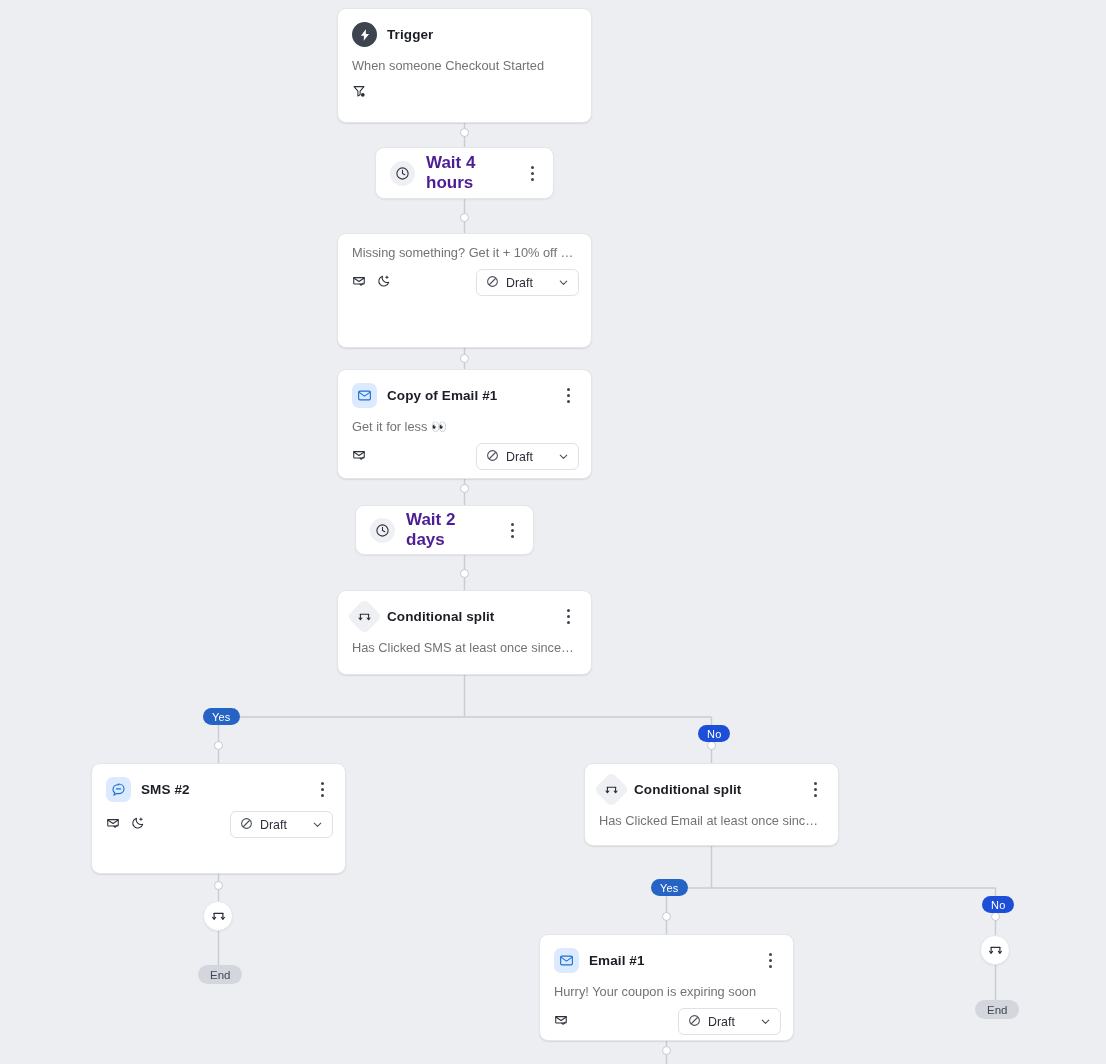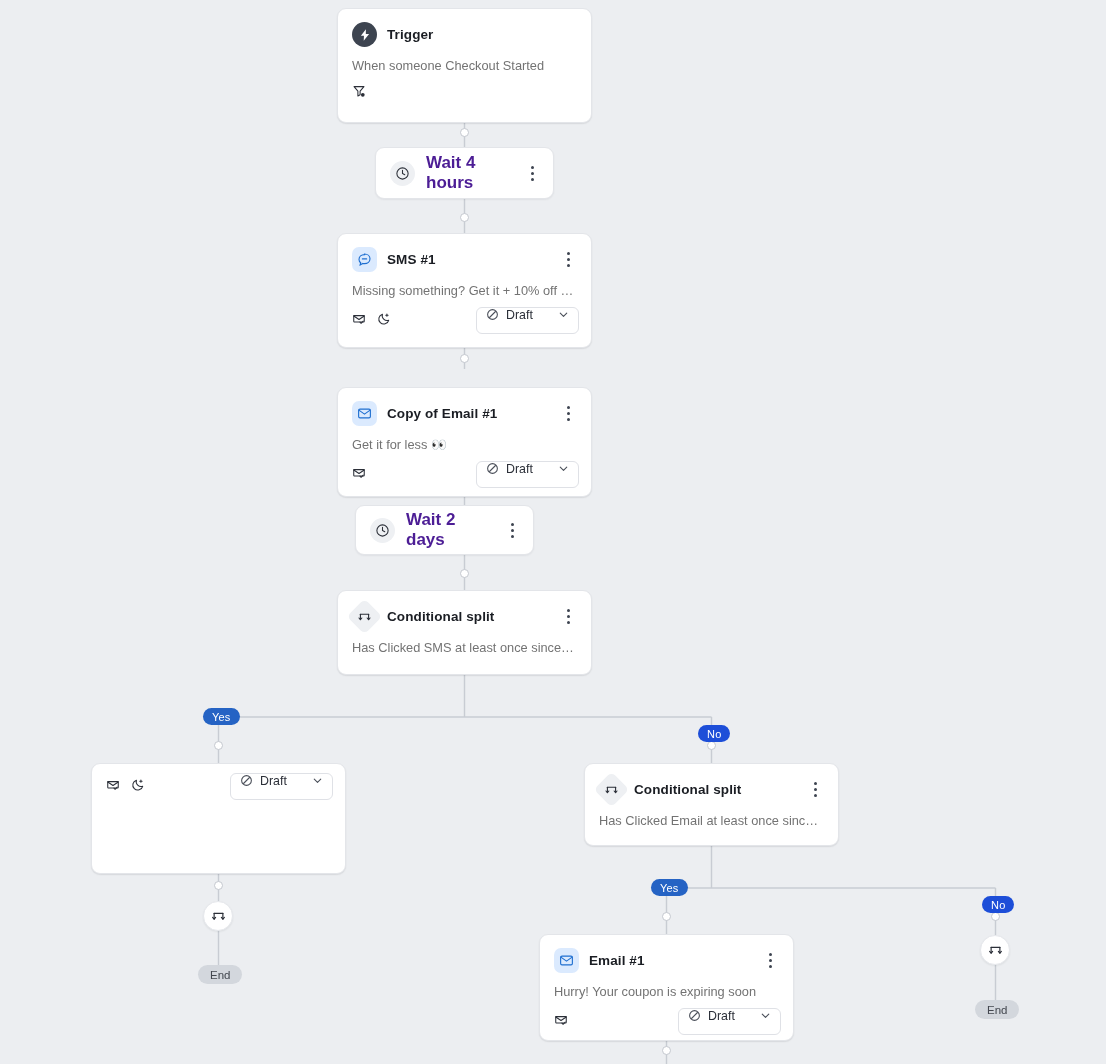--- a/index.html
+++ b/index.html
@@ -89,21 +89,21 @@
     align-items: center; justify-content: center;
     gap: 3px;
     flex: 0 0 auto;
     cursor: pointer;
   }
   .kebab i { width: 3px; height: 3px; border-radius: 50%; background: #3d4450; display: block; }
 
   
   .status {
     display: inline-flex;
-    align-items: flex-start;
+    align-items: center;
     gap: 7px;
     height: 27px;
     padding: 0 8px 0 9px;
     border: 1px solid #dfe1e6;
     border-radius: 6px;
     background: #fff;
     font-size: 12.4px;
     color: #2b2f38;
     cursor: pointer;
   }
@@ -262,34 +262,20 @@
     </span>
     <span class="wtitle">Wait 4 hours</span>
     <span class="kebab">
         <i></i>
         <i></i>
         <i></i>
       </span>
   </div>
 
   <div class="card" style="left:337px; top:233px; width:255px; height:115px;">
-    <div class="card-head">
-      <span class="chip chip-blue">
-        <svg width="15" height="15" viewBox="0 0 24 24" fill="none" stroke="#1f6fd0" stroke-width="1.8" stroke-linecap="round">
-          <path d="M12 3.2c5 0 8.8 3.4 8.8 7.7 0 4.3-3.8 7.7-8.8 7.7a10.8 10.8 0 0 1-2.6-.3L5 20.6l.9-3.4c-1.8-1.4-2.7-3.3-2.7-5.3 0-4.3 3.8-7.7 8.8-7.7z"></path>
-          <path d="M8.6 11h6.8"></path>
-        </svg>
-      </span>
-      <span class="card-title">SMS #1</span>
-      <span class="kebab">
-          <i></i>
-          <i></i>
-          <i></i>
-        </span>
-    </div>
     <div class="card-body">Missing something? Get it + 10% off whe...</div>
     <div class="card-foot">
       <span class="foot-icons">
         <span>
           <svg width="14" height="14" viewBox="0 0 24 24" fill="none" stroke="#2b2f38" stroke-width="1.8" stroke-linecap="round" stroke-linejoin="round">
             <path d="M3 6.2h18v9.6a1.4 1.4 0 0 1-1.4 1.4H4.4A1.4 1.4 0 0 1 3 15.8z"></path>
             <path d="M3 6.8l9 6 9-6"></path>
             <path d="M13.6 17.4l2 2 3.6-3.8"></path>
           </svg>
         </span>
@@ -311,21 +297,21 @@
         <span class="label">Draft</span>
         <span class="chev">
           <svg width="13" height="13" viewBox="0 0 24 24" fill="none" stroke="#4a4f59" stroke-width="2" stroke-linecap="round" stroke-linejoin="round">
               <path d="M6 9.5l6 6 6-6"></path>
             </svg>
         </span>
       </span>
     </div>
   </div>
 
-  <div class="card" style="left:337px; top:387px; width:255px; height:110px;">
+  <div class="card" style="left:337px; top:369px; width:255px; height:110px;">
     <div class="card-head">
       <span class="chip chip-blue">
         <svg width="15" height="15" viewBox="0 0 24 24" fill="none" stroke="#1f6fd0" stroke-width="1.8" stroke-linecap="round" stroke-linejoin="round">
           <rect x="2.6" y="5" width="18.8" height="14" rx="2.2"></rect>
           <path d="M3 6.6l9 6.4 9-6.4"></path>
         </svg>
       </span>
       <span class="card-title">Copy of Email #1</span>
       <span class="kebab">
           <i></i>
@@ -395,20 +381,34 @@
           <i></i>
         </span>
     </div>
     <div class="card-body">Has Clicked SMS at least once since start...</div>
   </div>
 
   <div class="branch branch-yes" style="left:203px; top:708px;">Yes</div>
   <div class="branch branch-no" style="left:698px; top:708px;">No</div>
 
   <div class="card" style="left:91px; top:763px; width:255px; height:111px;">
+    <div class="card-head">
+      <span class="chip chip-blue">
+        <svg width="15" height="15" viewBox="0 0 24 24" fill="none" stroke="#1f6fd0" stroke-width="1.8" stroke-linecap="round">
+          <path d="M12 3.2c5 0 8.8 3.4 8.8 7.7 0 4.3-3.8 7.7-8.8 7.7a10.8 10.8 0 0 1-2.6-.3L5 20.6l.9-3.4c-1.8-1.4-2.7-3.3-2.7-5.3 0-4.3 3.8-7.7 8.8-7.7z"></path>
+          <path d="M8.6 11h6.8"></path>
+        </svg>
+      </span>
+      <span class="card-title">SMS #2</span>
+      <span class="kebab">
+          <i></i>
+          <i></i>
+          <i></i>
+        </span>
+    </div>
     <div class="card-foot">
       <span class="foot-icons">
         <span>
           <svg width="14" height="14" viewBox="0 0 24 24" fill="none" stroke="#2b2f38" stroke-width="1.8" stroke-linecap="round" stroke-linejoin="round">
             <path d="M3 6.2h18v9.6a1.4 1.4 0 0 1-1.4 1.4H4.4A1.4 1.4 0 0 1 3 15.8z"></path>
             <path d="M3 6.8l9 6 9-6"></path>
             <path d="M13.6 17.4l2 2 3.6-3.8"></path>
           </svg>
         </span>
         <span>

